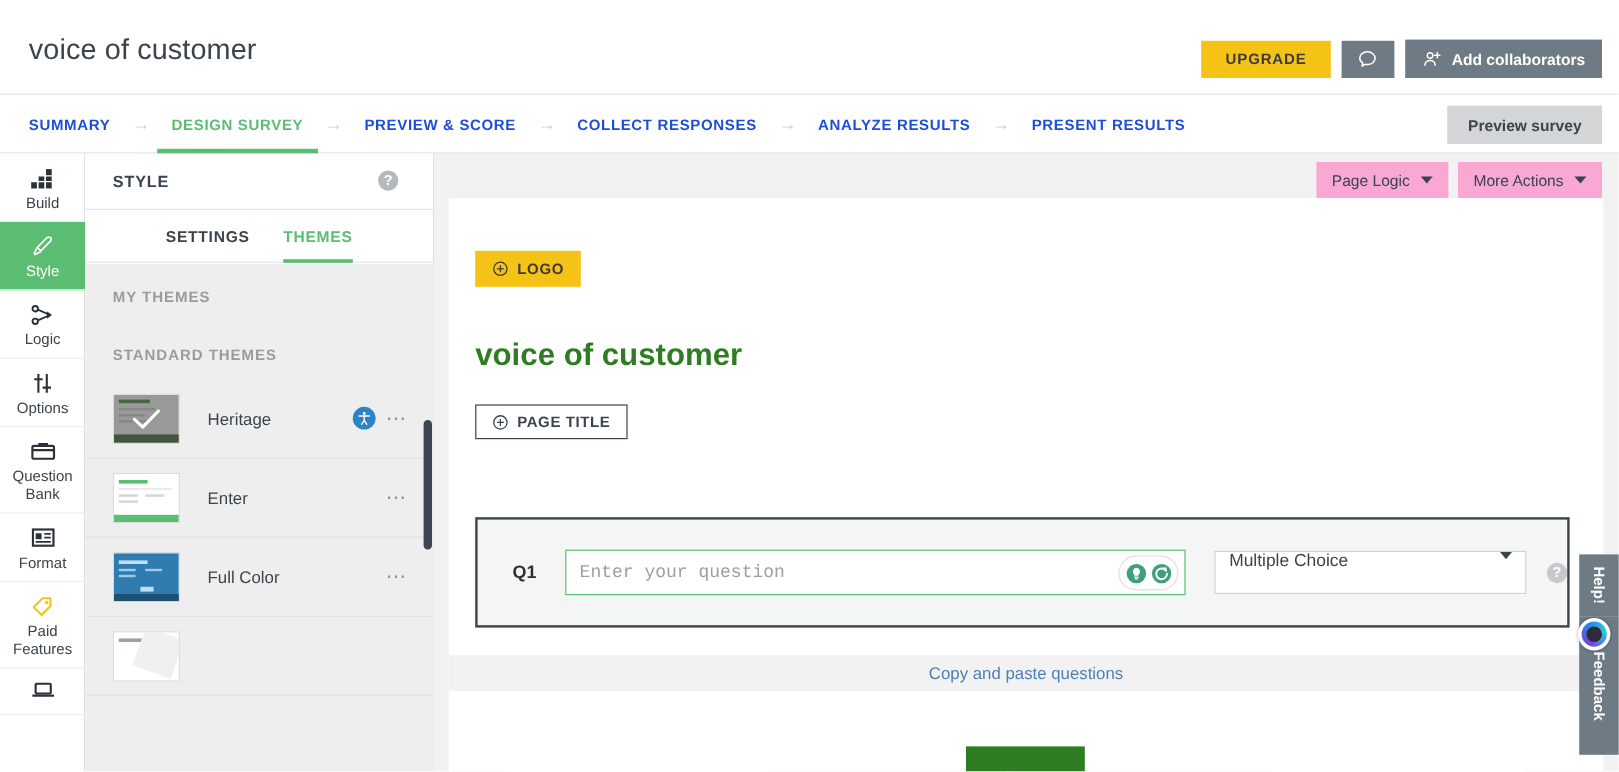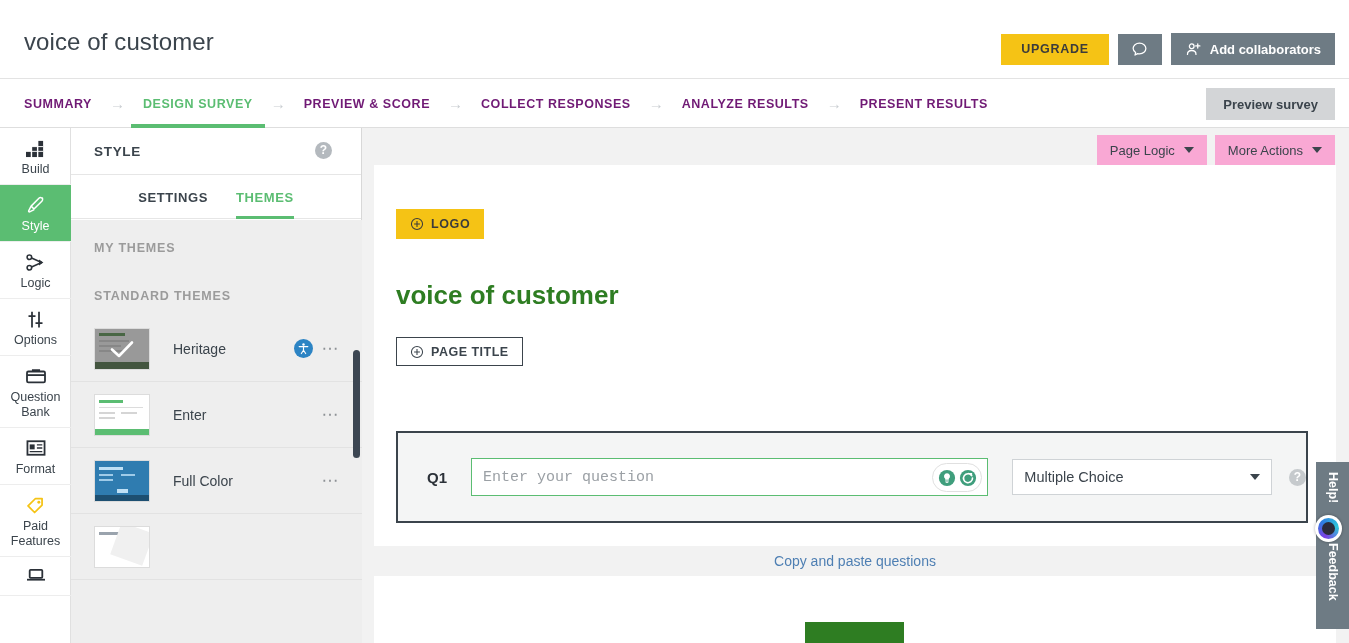--- a/index.html
+++ b/index.html
@@ -40,21 +40,21 @@
   }
 
   
   .navbar {
     position: absolute; left: 0; top: 79px; width: 1349px; height: 49px;
     background: #fff; border-bottom: 1px solid #dedede;
   }
   .navtabs { position: absolute; left: 22px; top: 0; display: flex; align-items: center; height: 49px; }
   .navtab {
     font-size: 12.5px; font-weight: bold; letter-spacing: .55px;
-    color: #701a75; cursor: pointer; position: relative;
+    color: #1d4ed8; cursor: pointer; position: relative;
     height: 49px; display: flex; align-items: center; padding: 0 2px;
   }
   .navtab.active { color: #5bbd72; }
   .navtab.active::after {
     content: ""; position: absolute; left: -10px; right: -10px; bottom: 0;
     height: 4px; background: #5bbd72;
   }
   .nav-arrow { color: #c9cdd1; font-size: 15px; margin: 0 16px; user-select: none; }
   .btn-preview {
     position: absolute; right: 14px; top: 88px;
@@ -182,21 +182,21 @@
     font-family: Liberation Mono, monospace;
   }
   .qinput::placeholder { color: #9ba0a5; }
   .inline-icons {
     position: absolute; right: 5px; top: 4px; height: 29px; display: flex; align-items: center; gap: 2px;
     border: 1px solid #e0e0e0; border-radius: 15px; padding: 0 4px; background: #fff;
   }
   .ico-circ { width: 19px; height: 19px; border-radius: 50%; display: flex; align-items: center; justify-content: center; cursor: pointer; }
   .qtype {
     margin-left: 24px; width: 260px; height: 36px; background: #fff; border: 1px solid #cfd3d6;
-    display: flex; align-items: center; justify-content: space-between; padding: 0 11px; cursor: pointer;
+    display: flex; justify-content: space-between; padding: 0 11px; cursor: pointer;
   }
   .qtype span { font-size: 14.5px; color: #3b444c; }
   .qhelp { width: 17px; height: 17px; border-radius: 50%; background: #c6cacd; color: #fff;
     font-size: 12px; font-weight: bold; text-align: center; line-height: 17px; margin-left: 17px; cursor: pointer; }
   .paste-bar {
     position: absolute; left: 0; top: 381px; width: 962px; height: 30px;
     background: #f2f2f2; display: flex; align-items: center; justify-content: center;
   }
   .paste-bar a { color: #4e7fb3; font-size: 14px; text-decoration: none; cursor: pointer; }
   .btn-done {

